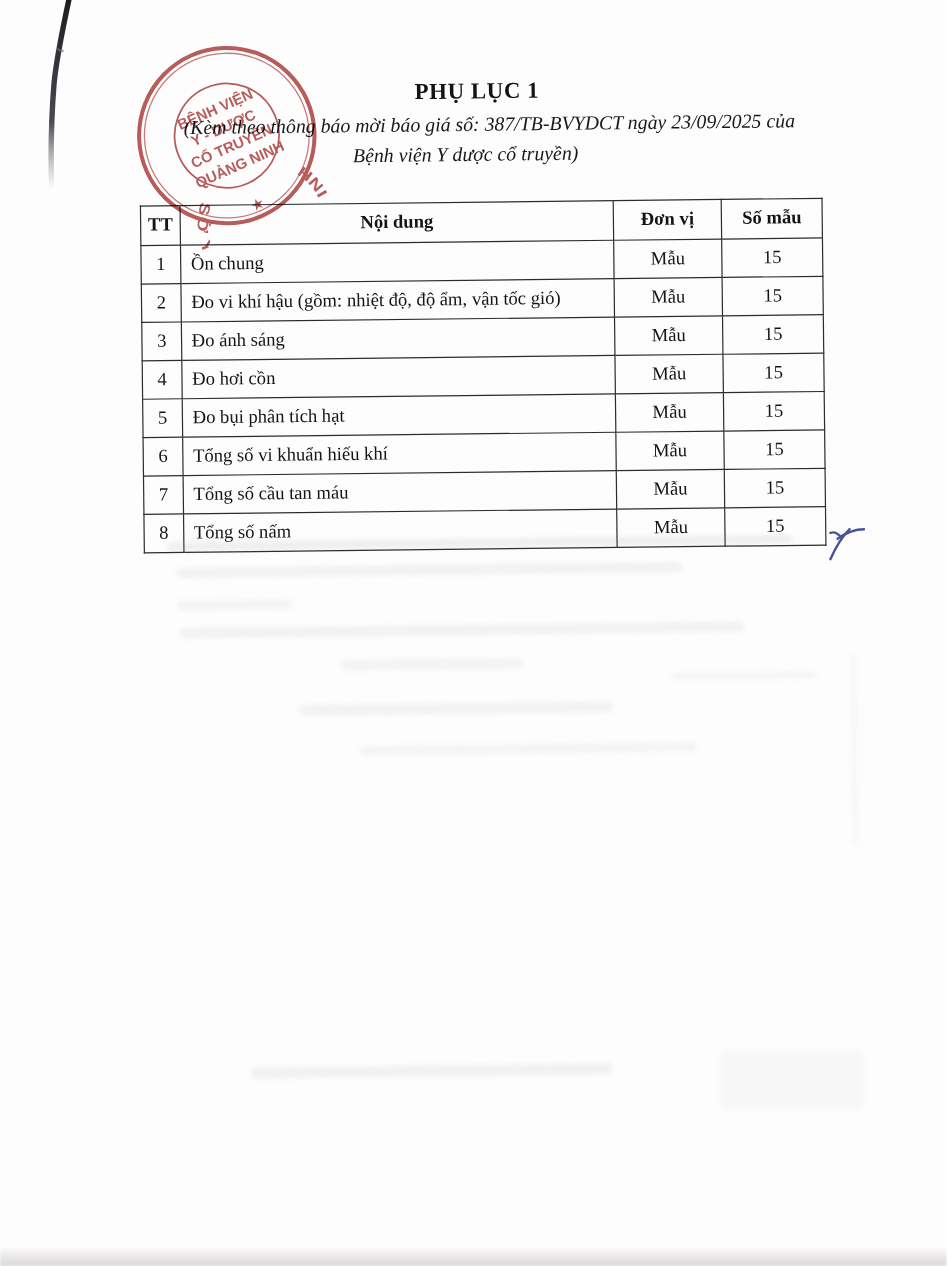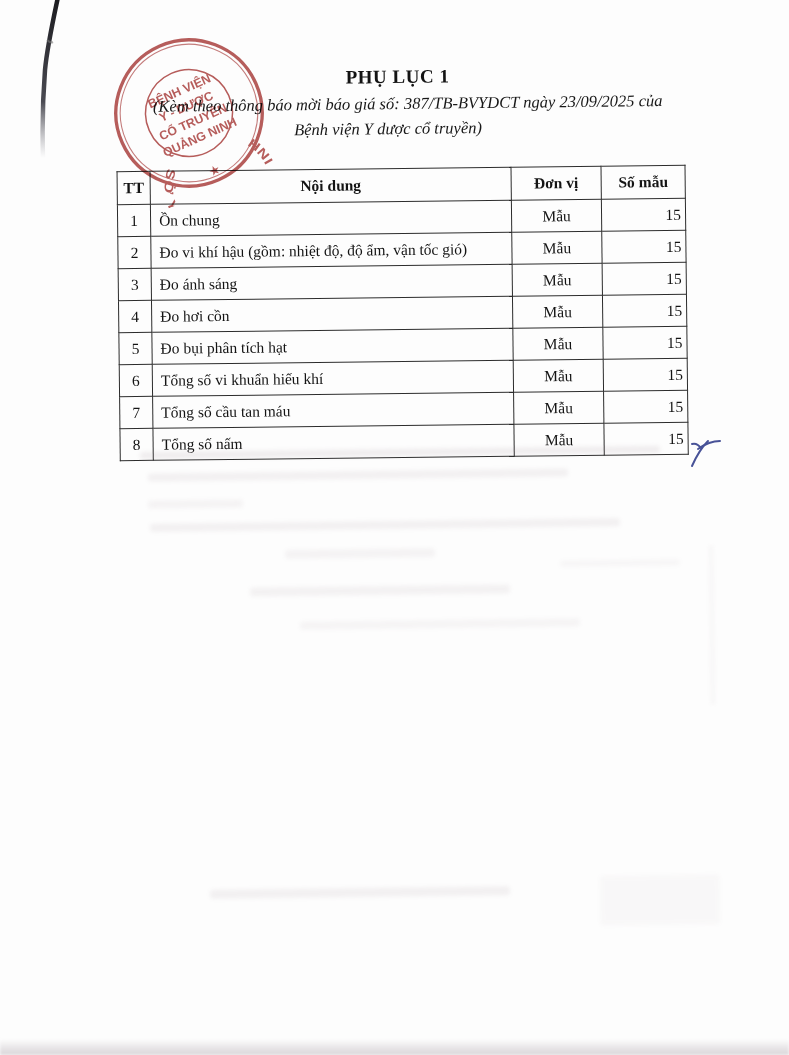--- a/index.html
+++ b/index.html
@@ -53,21 +53,21 @@
     font-size: 15.5px;
     padding: 0 4px;
     height: 31px;
     overflow: hidden;
     white-space: nowrap;
   }
   .main-table th { font-weight: bold; text-align: center; height: 32px; font-size: 15.5px; }
   .main-table td.c0 { text-align: center; }
   .main-table td.c1 { text-align: left; padding-left: 8px; }
   .main-table td.c2 { text-align: center; }
-  .main-table td.c3 { text-align: right; }
+  .main-table td.c3 { text-align: center; }
   .col-tt { width: 33px; }
   .col-nd { width: 361px; }
   .col-dv { width: 90px; }
   .col-sm { width: 84px; }
 
   
   .stamp-wrap {
     position: absolute; left: 110px; top: 34px;
     width: 158px; height: 158px;
     transform: rotate(-24deg);

